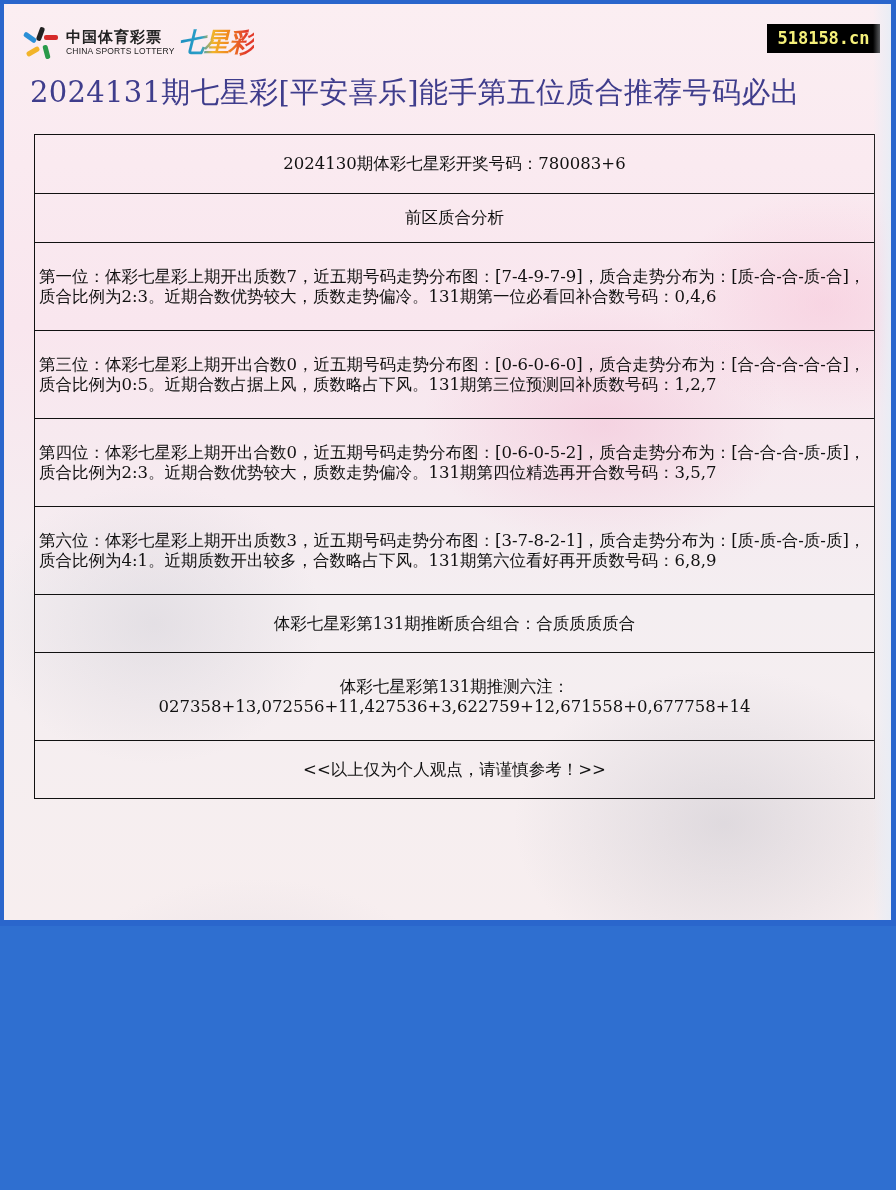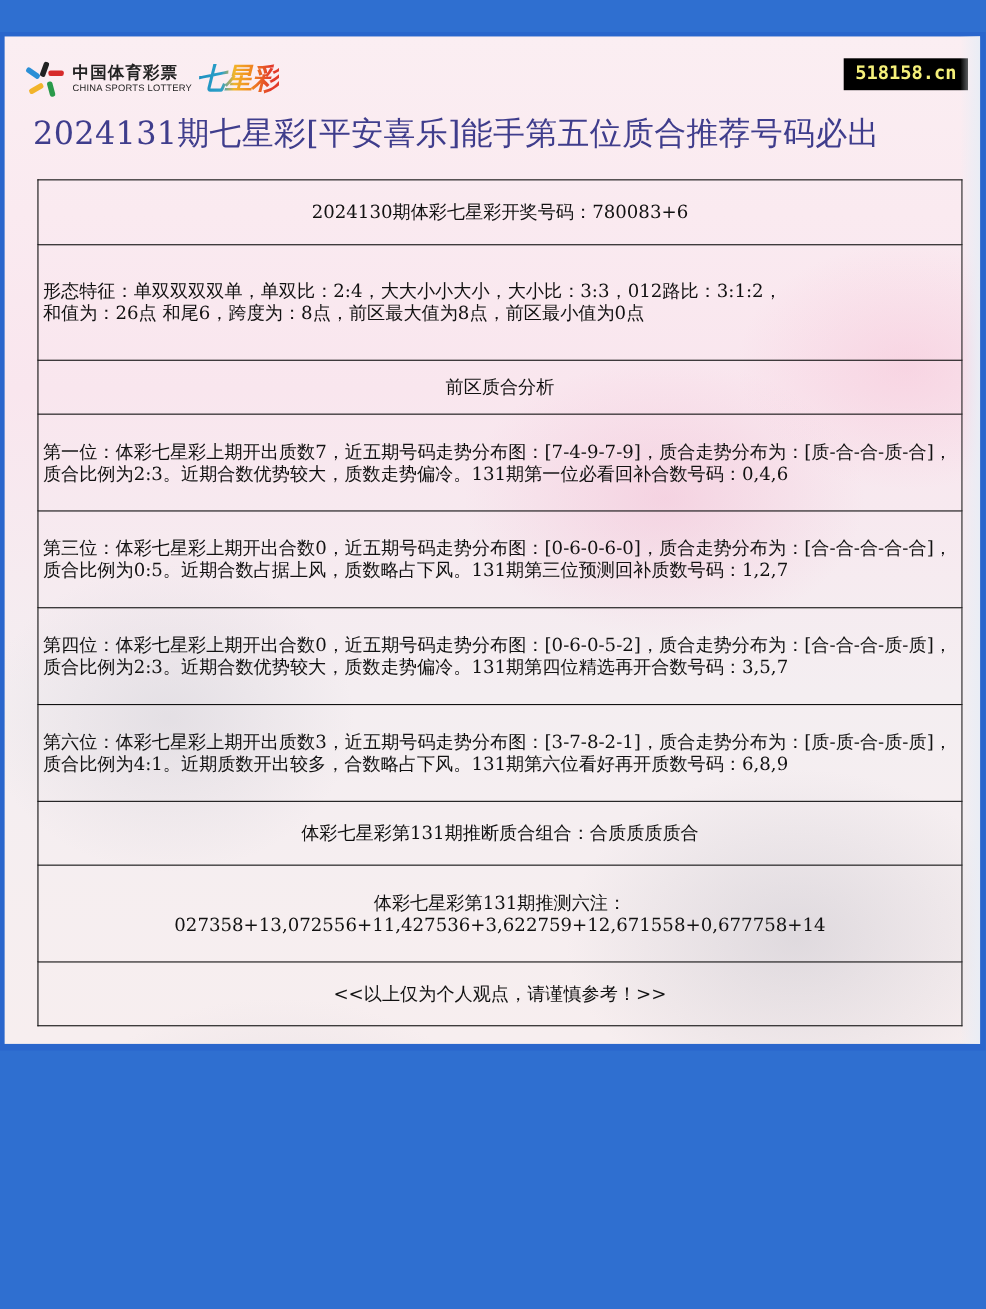--- a/index.html
+++ b/index.html
@@ -15,21 +15,20 @@
       border-left: 4px solid #2a66cc;
       border-right: 5px solid #2a66cc;
       border-bottom: 6px solid #2a66cc;
       background:
         radial-gradient(ellipse 260px 180px at 600px 420px, rgba(240,170,200,0.35), transparent 70%),
         radial-gradient(ellipse 240px 200px at 150px 620px, rgba(190,190,200,0.30), transparent 70%),
         radial-gradient(ellipse 300px 220px at 720px 820px, rgba(180,180,190,0.35), transparent 70%),
         radial-gradient(ellipse 280px 180px at 250px 1000px, rgba(200,195,205,0.30), transparent 70%),
         radial-gradient(ellipse 220px 160px at 820px 300px, rgba(245,180,205,0.35), transparent 70%),
         linear-gradient(180deg, #fbeef2 0%, #f9e6ee 35%, #f4eef1 65%, #f7eeef 100%);
-      margin-top: 29px;
     }
     .frame::after {
       content: ""; position: absolute; right: 0; top: 0; width: 18px; height: 100%;
       background: linear-gradient(90deg, rgba(255,255,255,0), #e9edf5);
       pointer-events: none;
     }
     .logo {
       position: absolute; left: 18px; top: 18px; height: 40px;
       display: flex; align-items: center;
     }
@@ -106,26 +105,20 @@
 
   <div class="site-badge">518158.cn</div>
 
   <h1 class="page-title">2024131期七星彩[平安喜乐]能手第五位质合推荐号码必出</h1>
 
   <table class="report">
     <tbody>
         <tr class="r-draw">
       <td class="center">2024130期体彩七星彩开奖号码：780083+6</td>
     </tr>
-    <tr class="r-feature">
-      <td class="left">
-        <span class="pos-text">形态特征：单双双双双单，单双比：2:4，大大小小大小，大小比：3:3，012路比：3:1:2，</span>
-        <span class="pos-text">和值为：26点 和尾6，跨度为：8点，前区最大值为8点，前区最小值为0点</span>
-      </td>
-    </tr>
     <tr class="r-sec">
       <td class="center">前区质合分析</td>
     </tr>
     <tr class="r-pos">
       <td class="left">第一位：体彩七星彩上期开出质数7，近五期号码走势分布图：[7-4-9-7-9]，质合走势分布为：[质-合-合-质-合]，质合比例为2:3。近期合数优势较大，质数走势偏冷。131期第一位必看回补合数号码：0,4,6</td>
     </tr>
     <tr class="r-pos">
       <td class="left">第三位：体彩七星彩上期开出合数0，近五期号码走势分布图：[0-6-0-6-0]，质合走势分布为：[合-合-合-合-合]，质合比例为0:5。近期合数占据上风，质数略占下风。131期第三位预测回补质数号码：1,2,7</td>
     </tr>
     <tr class="r-pos">

